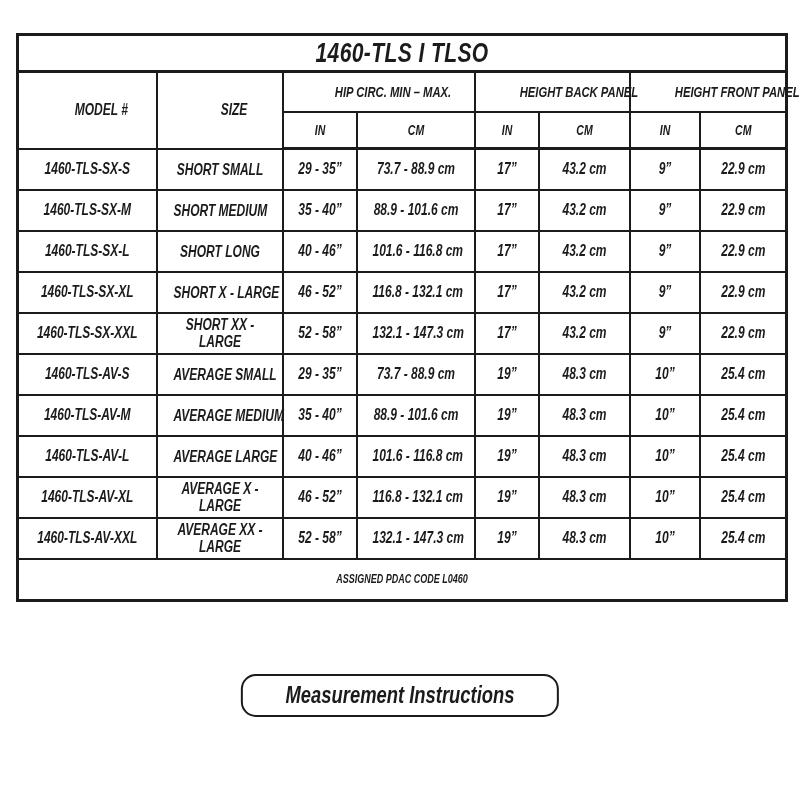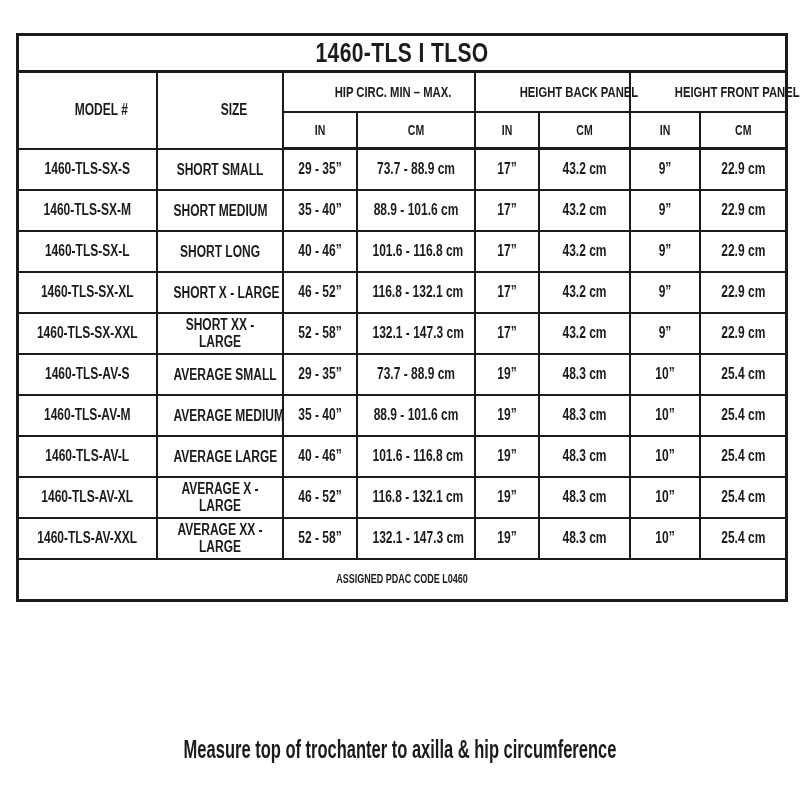--- a/index.html
+++ b/index.html
@@ -2,21 +2,21 @@
 <html><head>
 <meta charset="utf-8">
 <style>
   * { box-sizing: border-box; margin: 0; padding: 0; }
   html, body { width: 800px; height: 800px; background: #ffffff; }
   body {
     font-family: "Liberation Sans", sans-serif;
     color: #1b1b1b;
     position: relative;
   }
-  .page { position: relative; width: 800px; height: 736px; }
+  .page { position: relative; width: 800px; height: 736px; font-style: italic; }
 
   
   table.size-chart {
     position: absolute;
     left: 16px; top: 33px;
     width: 769px;
     border-collapse: collapse;
     table-layout: fixed;
     border: 3px solid #1b1b1b;
   }
@@ -396,18 +396,18 @@
     </tbody>
     <tfoot>
       <tr>
         <td colspan="8">
             <span class="sq">ASSIGNED PDAC CODE L0460</span>
           </td>
       </tr>
     </tfoot>
   </table>
 
-
-  <div class="note">
-    <span class="sq">Measure top of trochanter to axilla &amp; hip circumference</span>
+  <div class="instructions-btn">
+    <span class="sq" style="font-weight:bold;">Measurement Instructions</span>
   </div>
 
+
 </div>
 
 </body></html>

